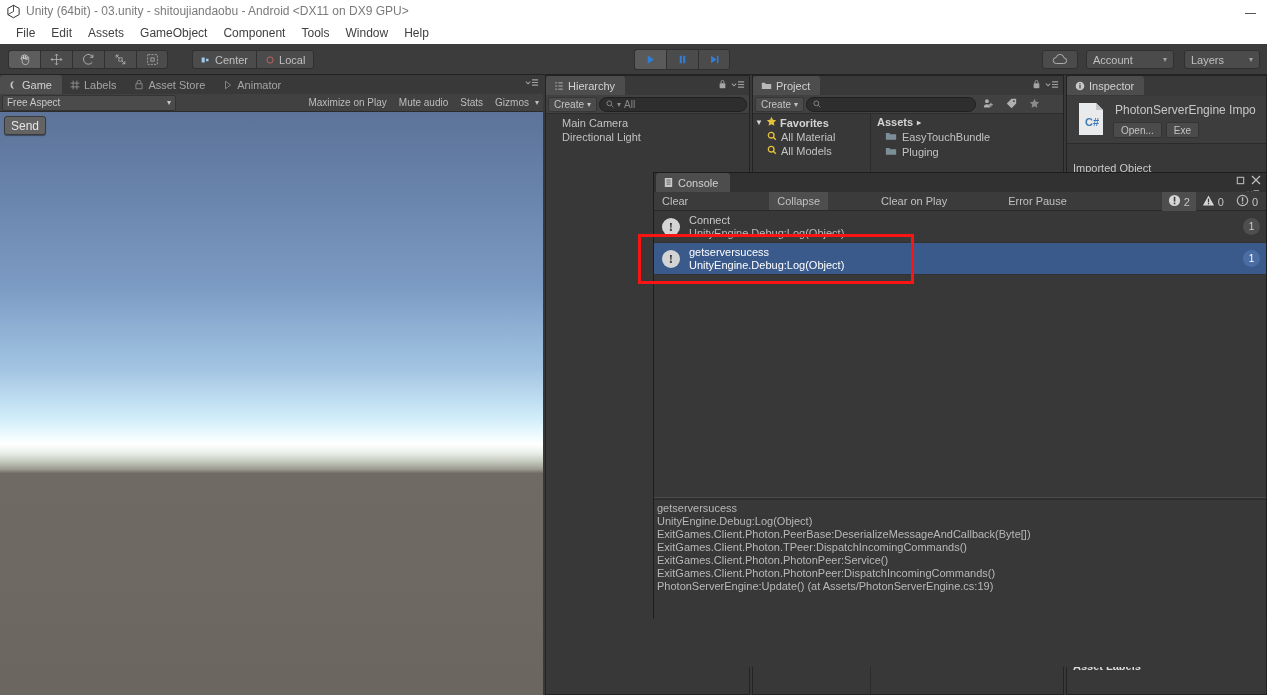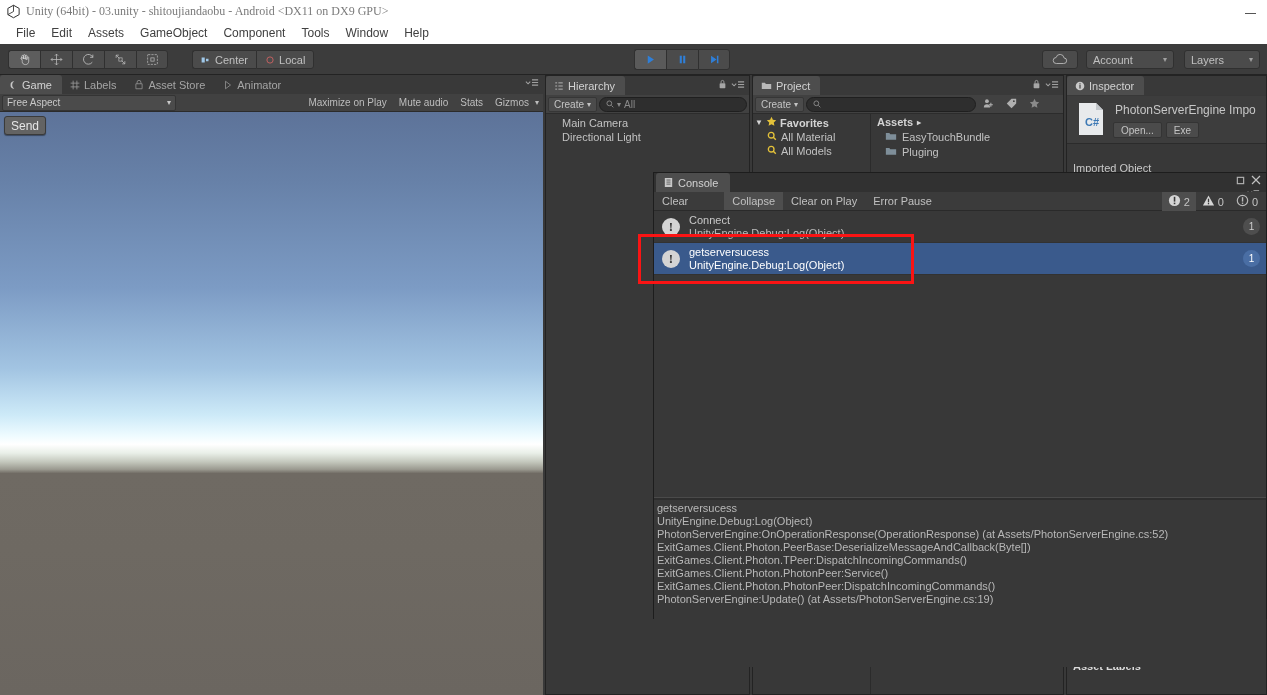--- a/index.html
+++ b/index.html
@@ -20,21 +20,21 @@
   }
 
   
   .titlebar {
     position: absolute; left: 0; top: 0; width: 1267px; height: 22px;
     background: #ffffff;
     display: flex; align-items: center;
   }
   .title-logo { width: 26px; height: 22px; display: flex; align-items: center; justify-content: center; }
   .title-text {
-    color: #7a7a7a; font-size: 12px; font-family: Liberation Serif, serif;
+    color: #7a7a7a; font-size: 12px; font-family: Liberation Sans, sans-serif;
     white-space: nowrap;
   }
   .win-btns { position: absolute; right: 0; top: 0; height: 22px; display: flex; }
   .win-btn { width: 34px; height: 22px; display: flex; align-items: center; justify-content: center; }
   .win-min-glyph { width: 11px; height: 1px; background: #555; margin-top: 4px; }
 
   
   .menubar {
     position: absolute; left: 0; top: 22px; width: 1267px; height: 22px;
     background: #ffffff; display: flex; align-items: center; padding-left: 8px;
@@ -218,21 +218,21 @@
   }
   .console-tab {
     position: absolute; left: 2px; top: 0; height: 19px;
     background: #4d4d4d; color: #d2d2d2; border-radius: 3px 3px 0 0;
     display: flex; align-items: center; gap: 5px; padding: 0 12px 0 8px; font-size: 11px;
   }
   .console-wbtns { position: absolute; right: 5px; top: 2px; display: flex; gap: 6px;
                    align-items: center; color: #b0b0b0; font-size: 10px; }
   .console-toolbar {
     position: absolute; left: 0; top: 19px; width: 100%; height: 19px;
-    background: #3b3b3b; border-bottom: 1px solid #2a2a2a; display: flex; align-items: center;
+    background: #3b3b3b; border-bottom: 1px solid #2a2a2a; display: flex; align-items: center; gap: 45px;
   }
   .ctb {
     height: 18px; padding: 0 8px; display: flex; align-items: center;
     font-size: 11px; color: #c0c0c0;
   }
   .ctb.pressed { background: #4e4e4e; margin-left: 28px; }
   .counters { position: absolute; right: 2px; top: 0; height: 19px; display: flex; align-items: center; }
   .counter { display: flex; align-items: center; gap: 3px; padding: 0 6px; height: 19px;
              font-size: 11px; color: #c4c4c4; }
   .counter.sel { background: #4e4e4e; }
@@ -737,21 +737,20 @@
           </div>
           <div class="log-count">1</div>
         </div>
       </div>
 
       <div class="console-split"></div>
 
       <div class="stack-pane">
         <div class="stack-line">getserversucess</div>
         <div class="stack-line">UnityEngine.Debug:Log(Object)</div>
-        <div class="stack-line">PhotonServerEngine:OnOperationResponse(OperationResponse) (at Assets/PhotonServerEngine.cs:52)</div>
         <div class="stack-line">ExitGames.Client.Photon.PeerBase:DeserializeMessageAndCallback(Byte[])</div>
         <div class="stack-line">ExitGames.Client.Photon.TPeer:DispatchIncomingCommands()</div>
         <div class="stack-line">ExitGames.Client.Photon.PhotonPeer:Service()</div>
         <div class="stack-line">ExitGames.Client.Photon.PhotonPeer:DispatchIncomingCommands()</div>
         <div class="stack-line">PhotonServerEngine:Update() (at Assets/PhotonServerEngine.cs:19)</div>
       </div>
     </div>
 
     <div class="red-highlight" style="top:190px;"></div>
 

